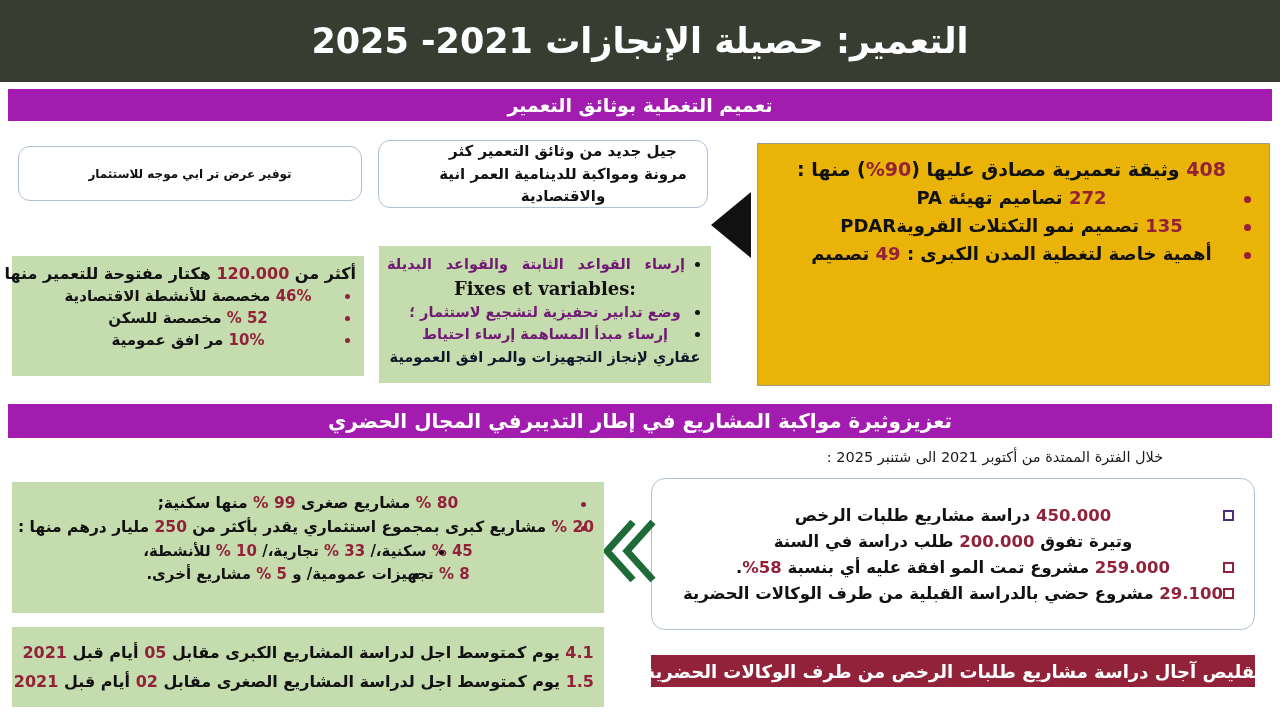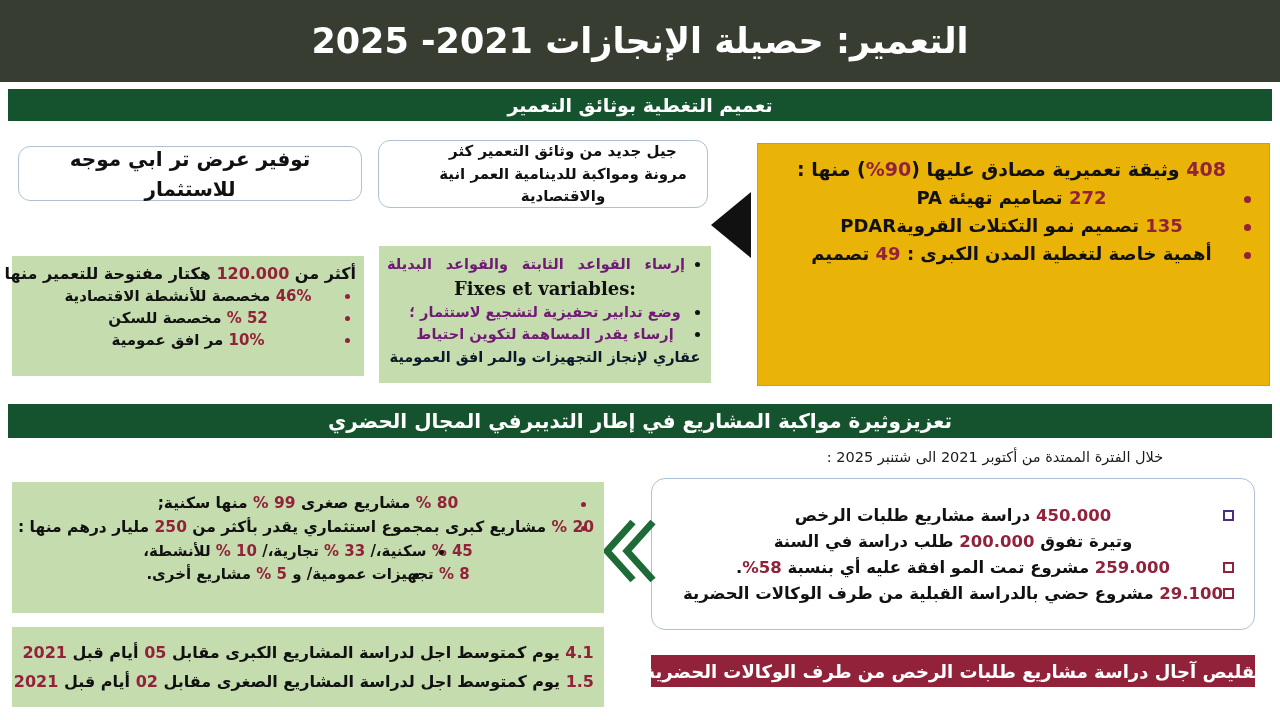--- a/index.html
+++ b/index.html
@@ -41,21 +41,21 @@
     font-weight: bold;
     letter-spacing: 0px;
     white-space: nowrap;
     direction: rtl;
     font-family: "DejaVu Sans", "Liberation Sans", sans-serif;
   }
 
   
   .section-banner {
     position: absolute;
-    background: #14532d;
+    background: #a21caf;
     display: flex;
     align-items: center;
     justify-content: center;
     overflow: hidden;
   }
   .section-banner .banner-text {
     color: #ffffff;
     font-weight: bold;
     white-space: nowrap;
     direction: rtl;
@@ -114,21 +114,21 @@
     direction: rtl;
     padding: 0 10px;
   }
 
   #box-offer {
     left: 18px;
     top: 146px;
     width: 344px;
     height: 55px;
   }
-  #box-offer .rbox-text { font-size: 20px; }
+  #box-offer .rbox-text { font-size: 12px; }
 
   #box-gen {
     left: 378px;
     top: 140px;
     width: 330px;
     height: 68px;
     padding-left: 40px;
   }
   #box-gen .rbox-text { font-size: 15px; }
 
@@ -521,21 +521,21 @@
       </li>
     </ul>
     <div class="fx-line">Fixes et variables:</div>
     <ul class="rules-list">
       <li style="text-align:center;text-align-last:center;padding-right:0;">
         <span class="gdot"></span>
         <span>وضع تدابير تحفيزية لتشجيع لاستثمار ؛</span>
       </li>
       <li style="text-align:center;text-align-last:center;padding-right:0;">
         <span class="gdot"></span>
-        <span>إرساء يقدر المساهمة لتكوين احتياط</span>
+        <span>إرساء مبدأ المساهمة إرساء احتياط</span>
       </li>
     </ul>
     <div class="sub-line">عقاري لإنجاز التجهيزات والمر افق العمومية</div>
   </div>
 
   <div class="section-banner" id="banner2">
     <div class="banner-text">تعزيزوثيرة مواكبة المشاريع في إطار التديبرفي المجال الحضري</div>
   </div>
 
   <div id="date-note">خلال الفترة الممتدة من أكتوبر 2021 الى شتنبر 2025 :</div>

